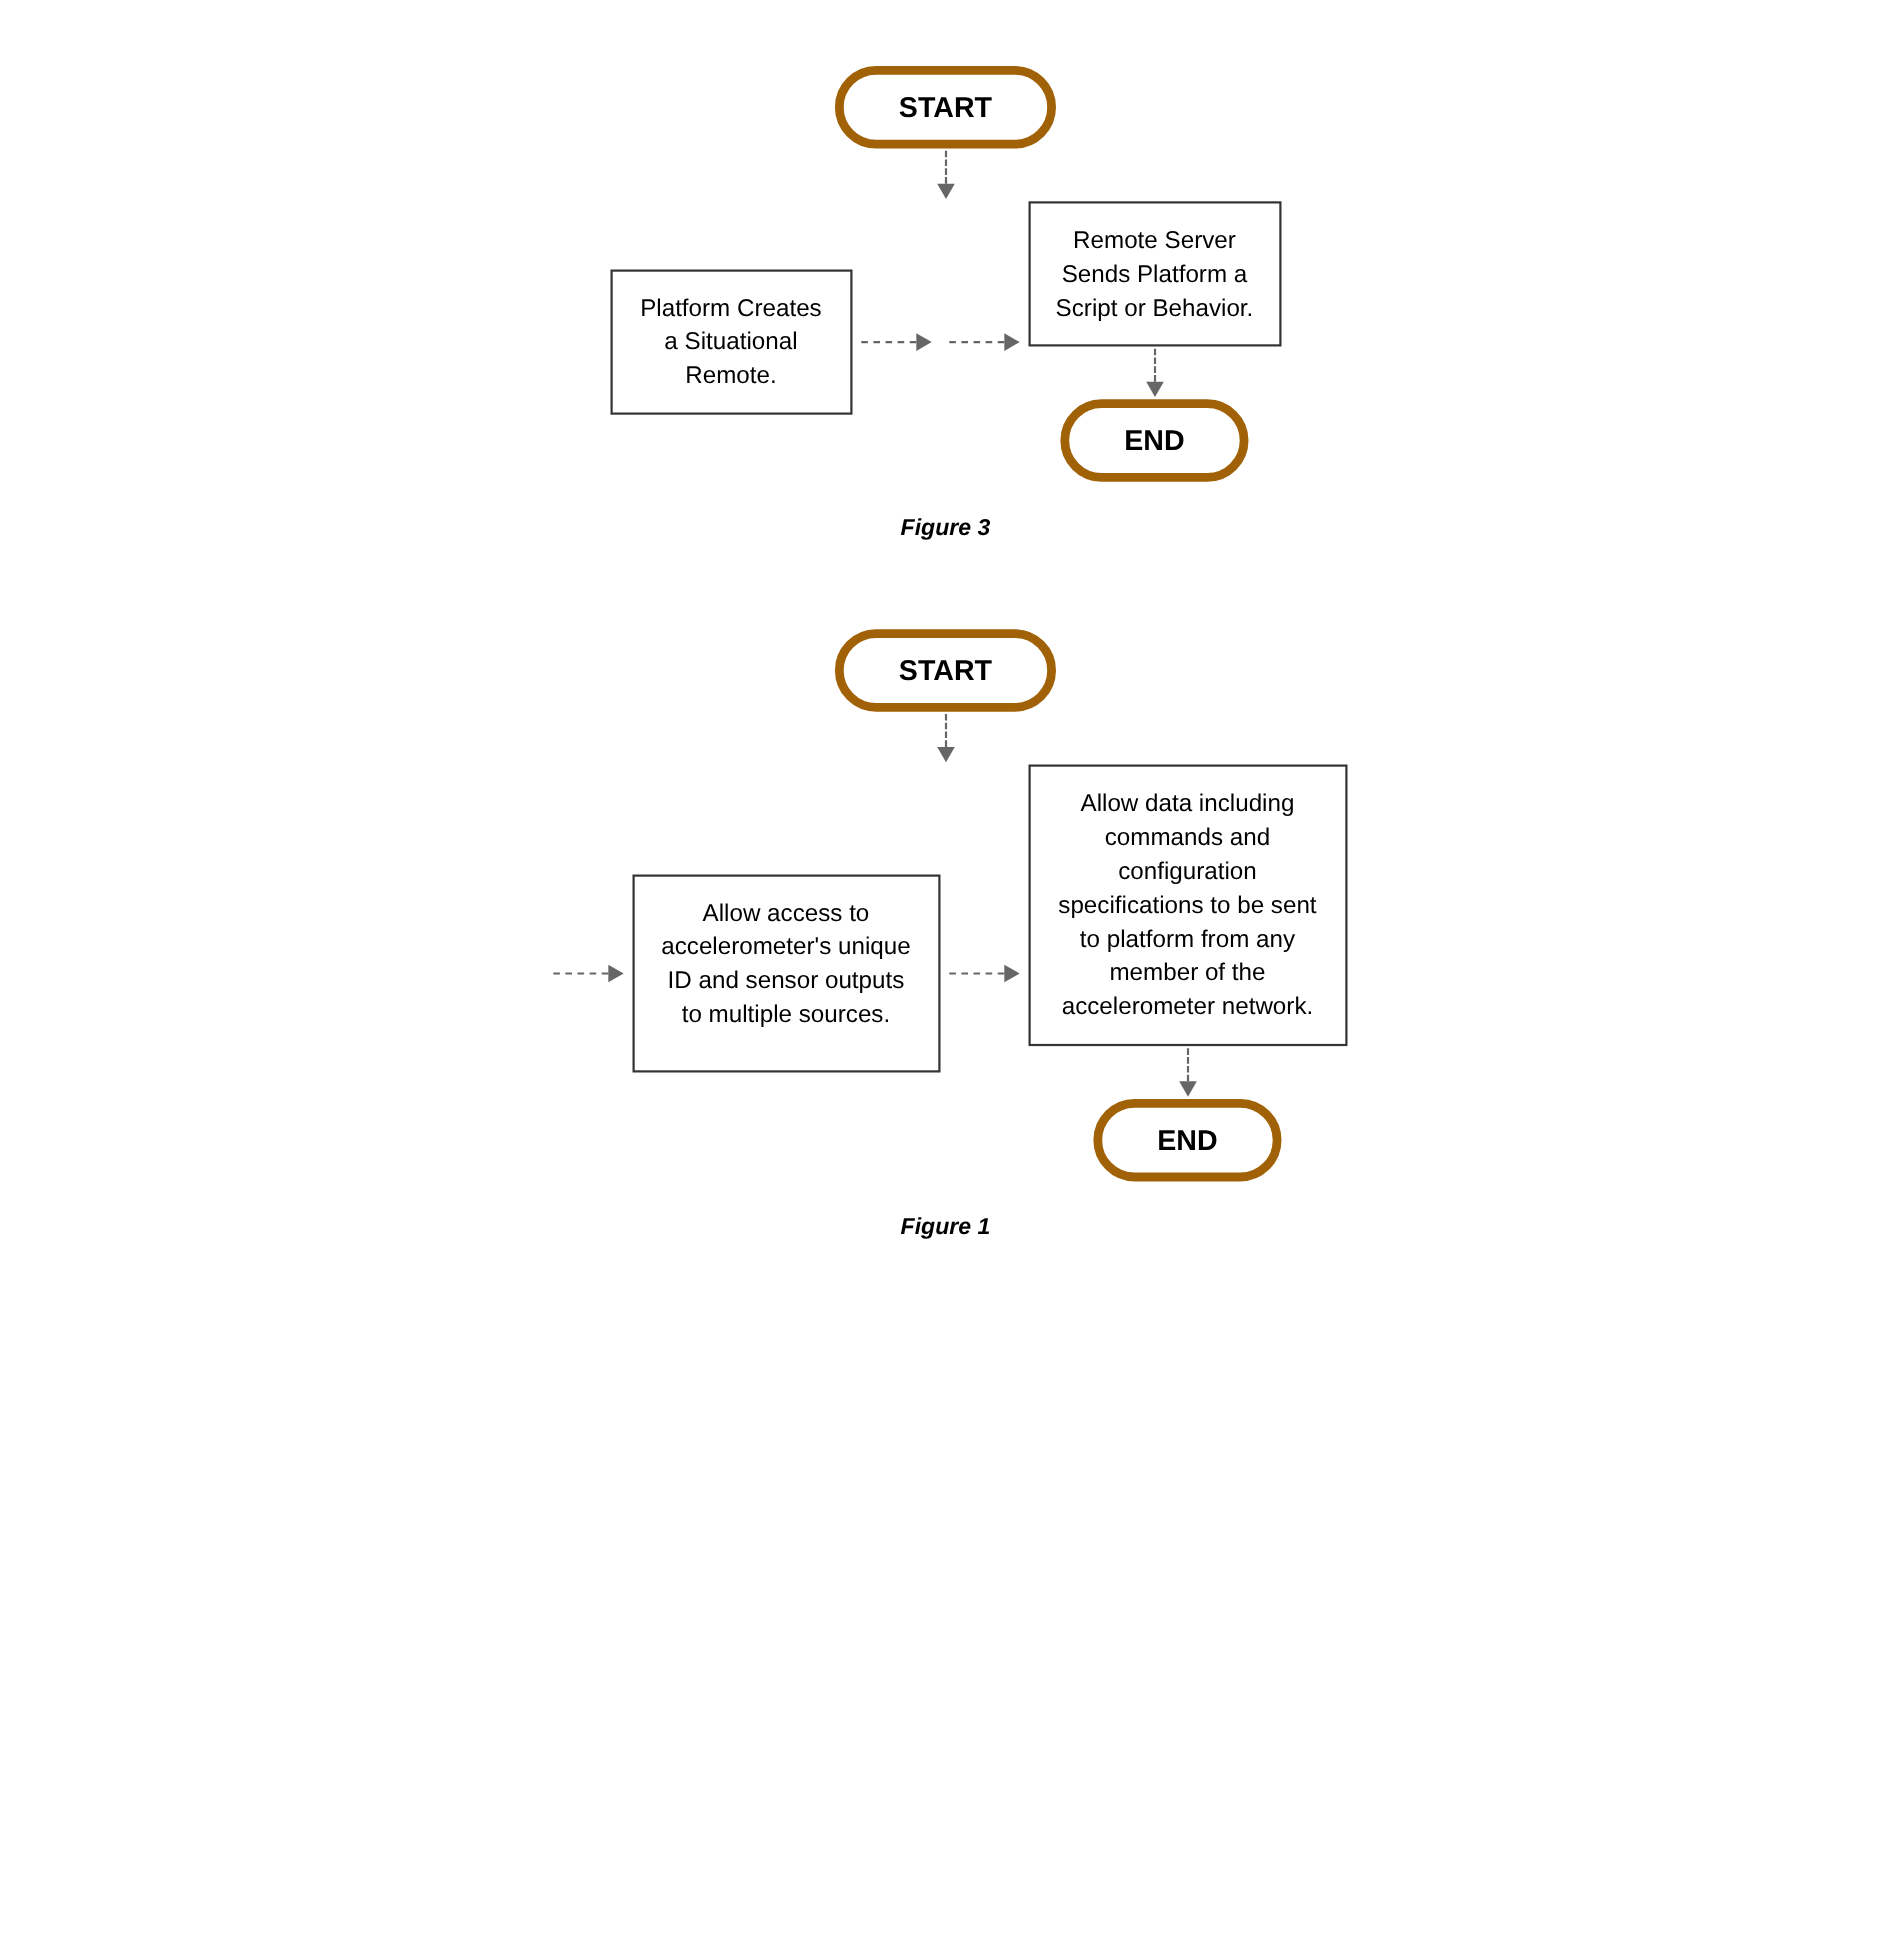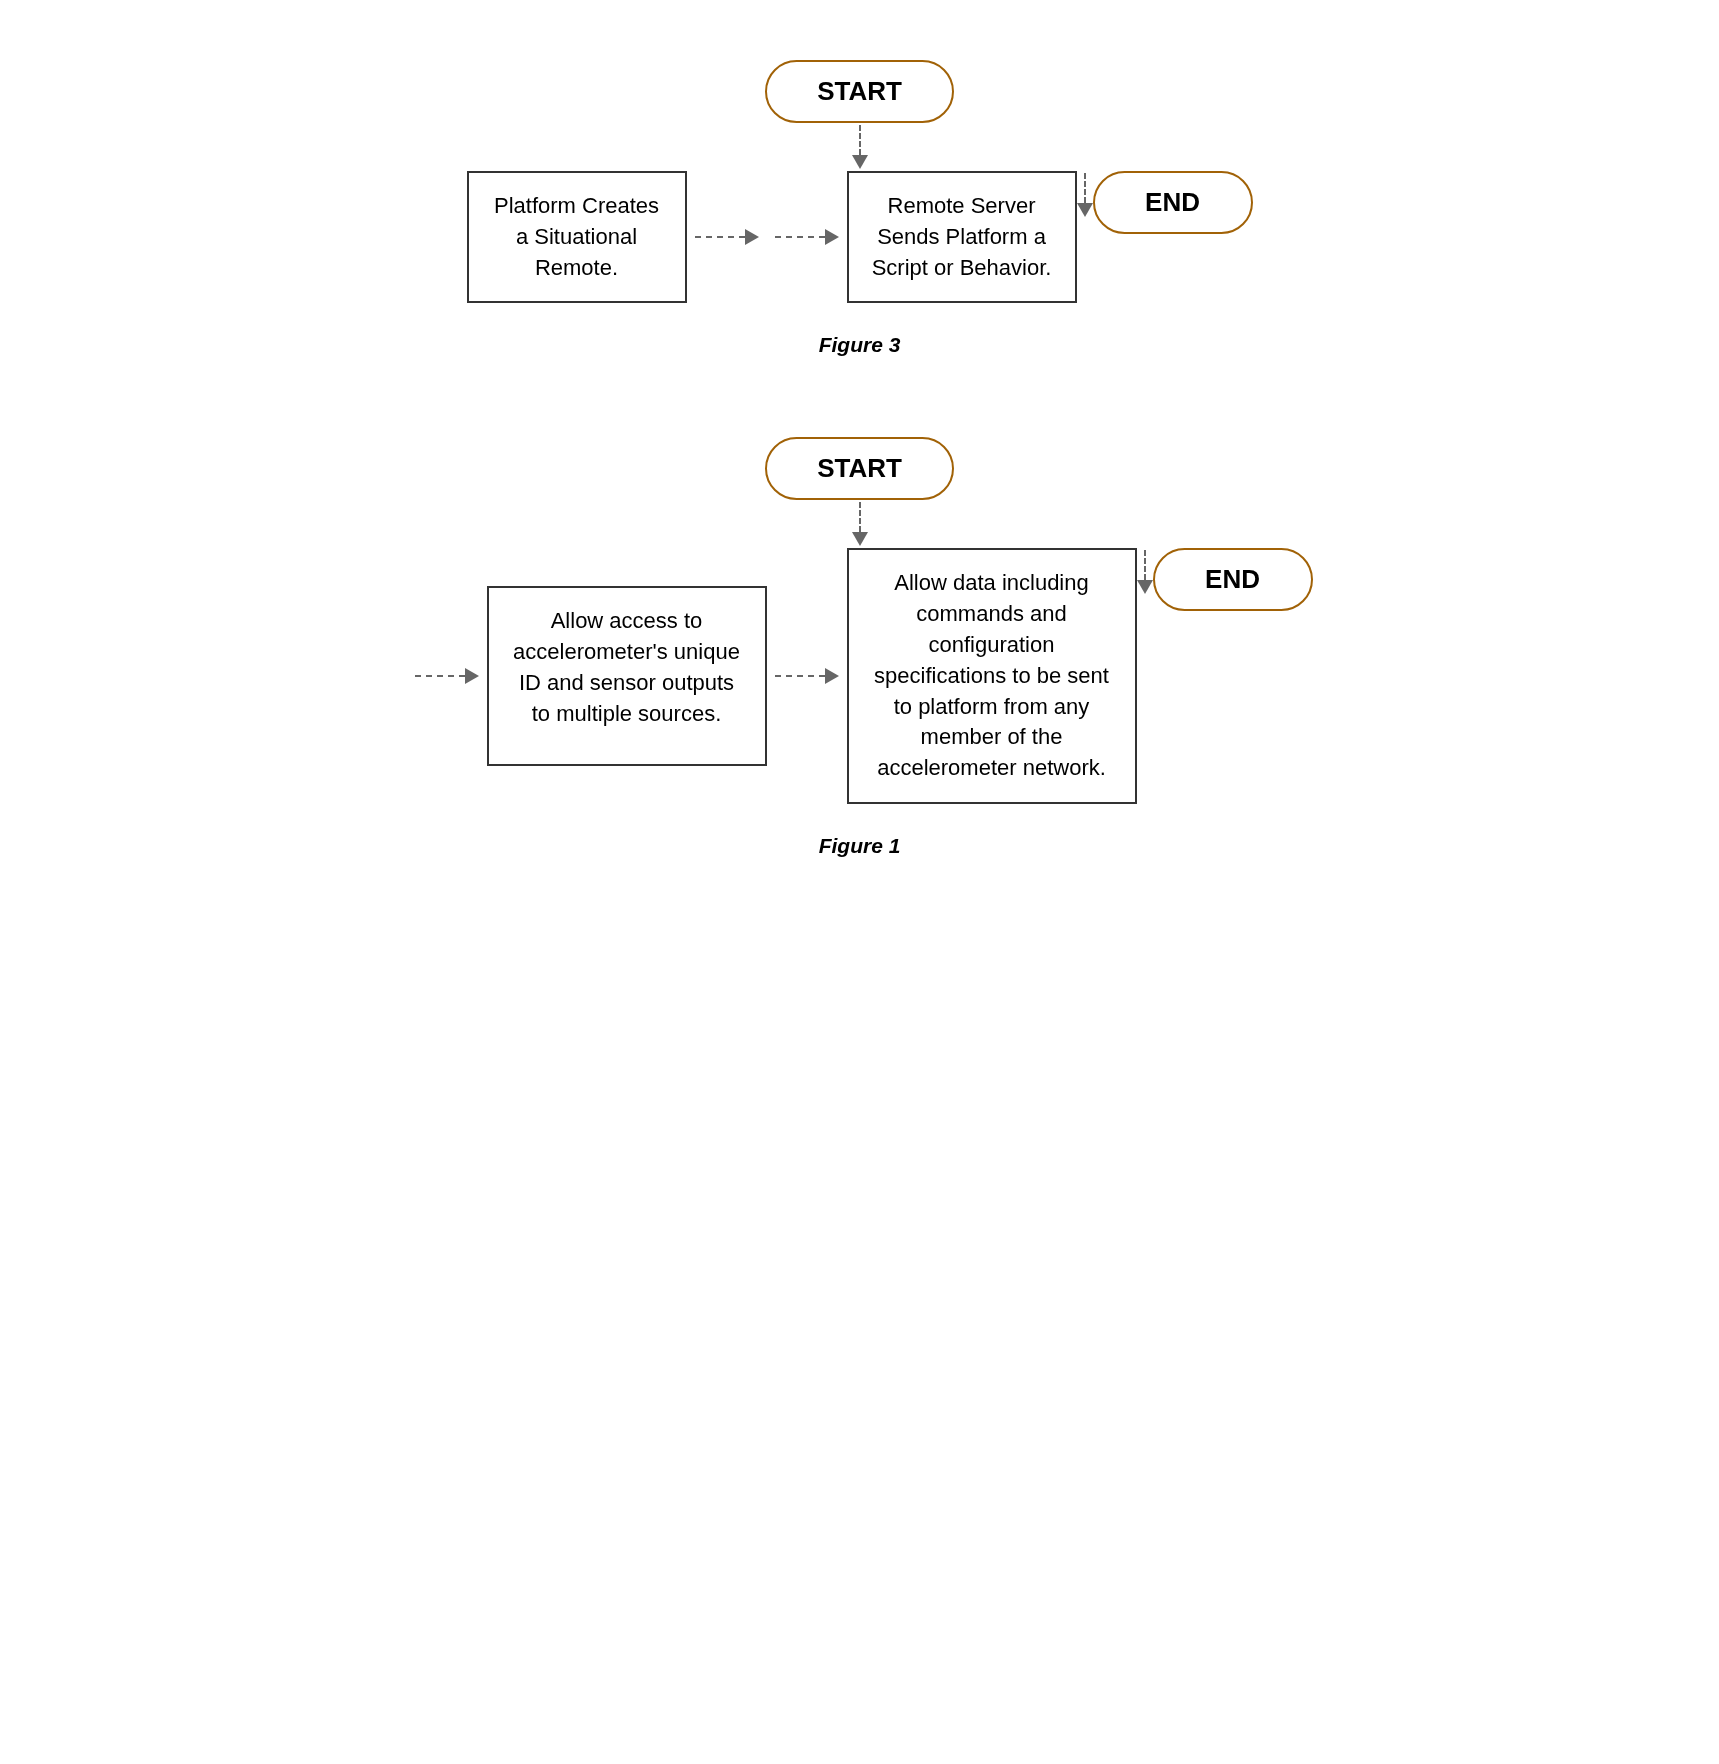--- a/index.html
+++ b/index.html
@@ -34,21 +34,21 @@
     .flowchart {
       display: flex;
       flex-direction: column;
       align-items: center;
       width: 100%;
       margin-top: 20px;
     }
 
     
     .pill {
-      border: 2px solid #a16207;
+      border: 8px solid #a16207;
       border-radius: 40px;
       padding: 14px 50px;
       font-size: 26px;
       font-weight: bold;
       background: #fff;
       text-align: center;
       min-width: 160px;
     }
 
     
@@ -114,22 +114,22 @@
       display: flex;
       flex-direction: row;
       align-items: center;
       justify-content: center;
       width: 100%;
     }
 
     
     .fig3-right-section {
       display: flex;
-      flex-direction: row;
-      align-items: flex-start;
+      flex-direction: column;
+      align-items: center;
     }
   </style>
 </head>
 <body>
 
 <div class="diagram-section">
   <div class="flowchart">
 
     <div class="pill">START</div>
 

